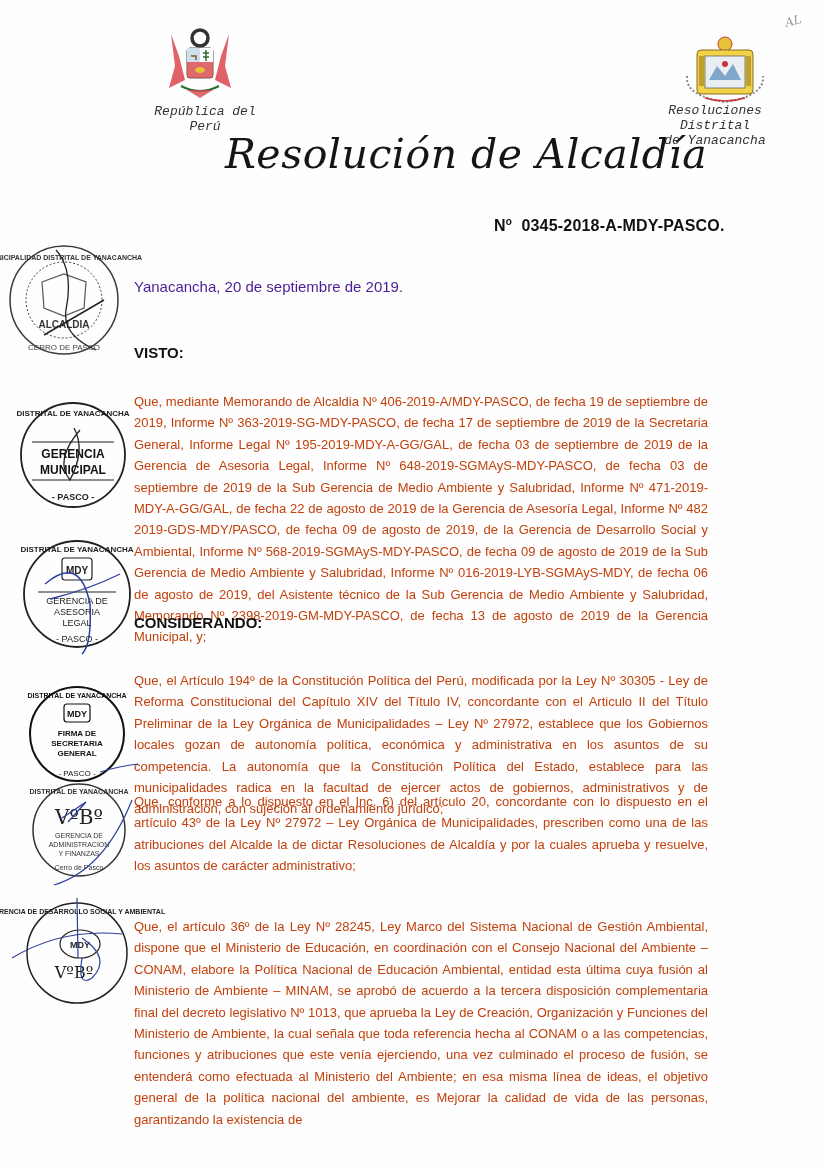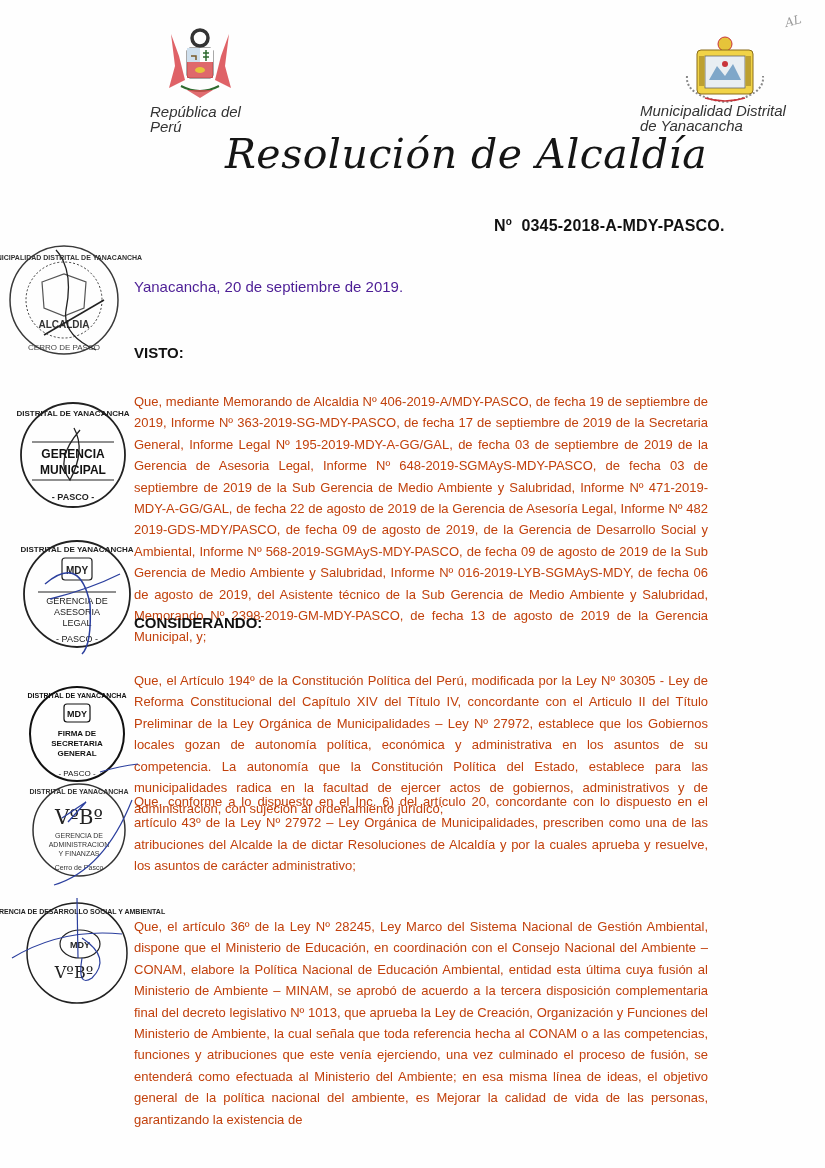--- a/index.html
+++ b/index.html
@@ -4,22 +4,22 @@
 <style>
   html, body { margin: 0; padding: 0; background: #ffffff; }
   body { width: 825px; height: 1168px; position: relative; overflow: hidden;
          font-family: "Liberation Sans", sans-serif; color: #1a1a1a; }
   .page { position: absolute; inset: 0; background: #fefefe; }
 
   
   .emblem { position: absolute; }
   .peru-emblem { left: 165px; top: 26px; width: 70px; height: 76px; }
   .muni-emblem { left: 675px; top: 36px; width: 100px; height: 70px; }
-  .emblem-caption { position: absolute; font-family: Liberation Sans, sans-serif; font-style: italic;
-                    font-size: 15px; color: #333; line-height: 15px; }
+  .emblem-caption { position: absolute; font-family: Liberation Mono, monospace; font-style: italic;
+                    font-size: 13px; color: #333; text-align: center; line-height: 15px; }
   .peru-caption { left: 150px; top: 104px; width: 110px; }
   .muni-caption { left: 640px; top: 103px; width: 150px; }
 
   .handwritten-note { position: absolute; left: 785px; top: 14px; font-family: "DejaVu Serif", serif;
                       font-style: italic; font-size: 12px; color: #9a9a9a; transform: rotate(-14deg); }
 
   .doc-title { position: absolute; left: 225px; top: 130px; font-family: "DejaVu Serif", serif;
                font-style: italic; font-size: 41px; color: #151515; letter-spacing: 0.5px; text-align: center; }
 
   .resolution-number { position: absolute; left: 494px; top: 216px; font-size: 16px; font-weight: bold;
@@ -76,21 +76,21 @@
       <rect x="22" y="14" width="56" height="44" rx="4" fill="#f1d347" stroke="#8a6d1a" stroke-width="1"></rect>
       <rect x="30" y="20" width="40" height="32" fill="#e9eef2" stroke="#666" stroke-width="0.8"></rect>
       <path d="M34 44 L42 30 L50 40 L58 28 L66 44 Z" fill="#7fa7c9"></path>
       <circle cx="50" cy="28" r="3" fill="#c8343a"></circle>
       <rect x="24" y="20" width="5" height="30" fill="#8a6d1a" opacity="0.5"></rect>
       <rect x="71" y="20" width="5" height="30" fill="#8a6d1a" opacity="0.5"></rect>
       <path d="M30 62 Q50 68 70 62" stroke="#c8343a" stroke-width="1.5" fill="none"></path>
     </svg>
   </div>
   <div class="emblem-caption muni-caption">
-    <div>Municipalidad Distrital</div>
+    <div>Resoluciones Distrital</div>
     <div>de Yanacancha</div>
   </div>
 
   <div class="handwritten-note">AL</div>
 
   <div class="doc-title">Resolución de Alcaldía</div>
 
   <div class="resolution-number">
     <span>N</span><sup>o</sup>&nbsp;&nbsp;<span>0345-2018-A-MDY-PASCO.</span>
   </div>

